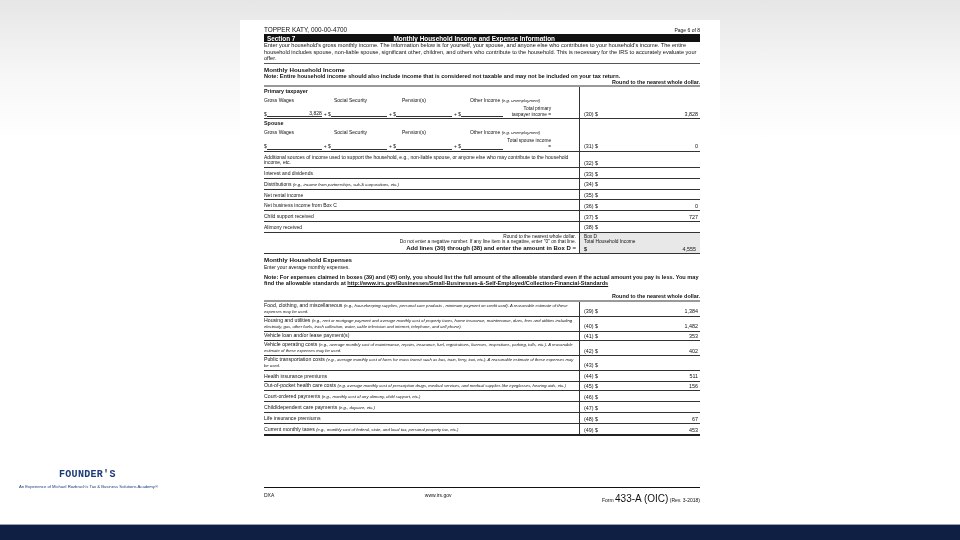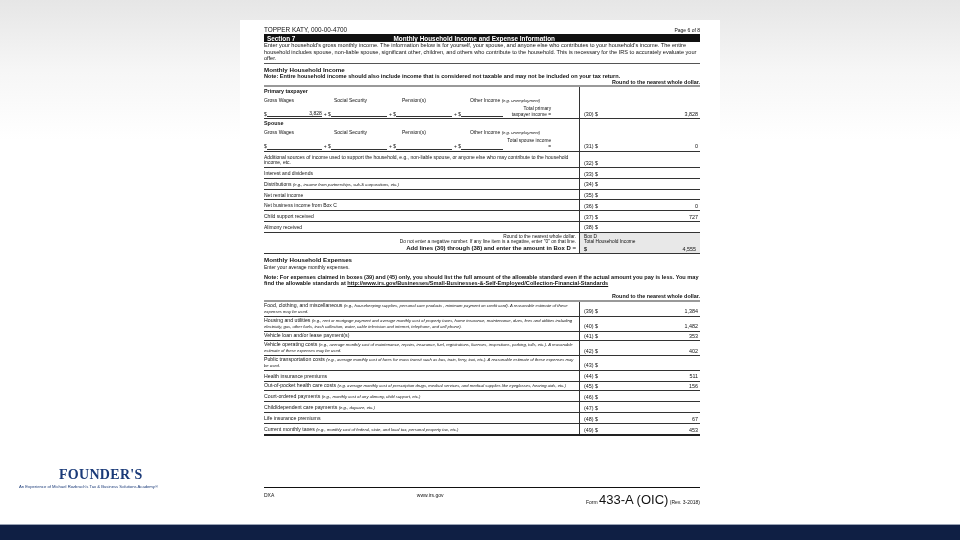--- a/index.html
+++ b/index.html
@@ -46,27 +46,27 @@
   .inc-labels { display: flex; font-size: 5px; margin-top: 3px; }
   .inc-labels span { display: inline-block; }
   .inc-line { display: flex; align-items: flex-end; font-size: 5px; margin-top: 3px; }
   .blank { display: inline-block; border-bottom: 1px solid #333; height: 6px; text-align: right; }
   .it { font-style: italic; font-size: 4.2px; }
   .row-simple .left { padding: 3px 0 1px; }
   .boxd { background: #e8e8e8; }
   .exp-note { font-weight: bold; font-size: 5.6px; margin-top: 3px; }
   .link { text-decoration: underline; }
   .pg-foot { position: absolute; left: 24px; right: 20px; top: 467px; border-top: 1px solid #111; display: flex; justify-content: space-between; font-size: 5px; padding-top: 5px; }
-  .pg-foot .form-big { font-size: 13px; }
+  .pg-foot .form-big { font-size: 10px; }
   .logo {
     position: absolute; left: 18px; top: 468px; width: 190px;
   }
   .logo .l1 {
-    font-family: Liberation Serif, serif; font-weight: bold; color: #1a3a78;
-    font-size: 14px; letter-spacing: 0.3px; margin-left: 41px; line-height: 14px;
+    font-family: Liberation Mono, monospace; font-weight: bold; color: #1a3a78;
+    font-size: 10px; letter-spacing: 0.3px; margin-left: 41px; line-height: 14px;
   }
   .logo .l2 {
     font-family: "Liberation Serif", serif; font-weight: bold; color: #1a3a78;
     font-size: 31px; line-height: 26px; letter-spacing: -0.3px;
     text-shadow: 1px 1px 1px #9aa9c7;
   }
   .logo .l3 { font-size: 4.2px; color: #1a3a78; margin-top: 2px; margin-left: 1px; white-space: nowrap; }
 </style>
 </head>
 <body>

